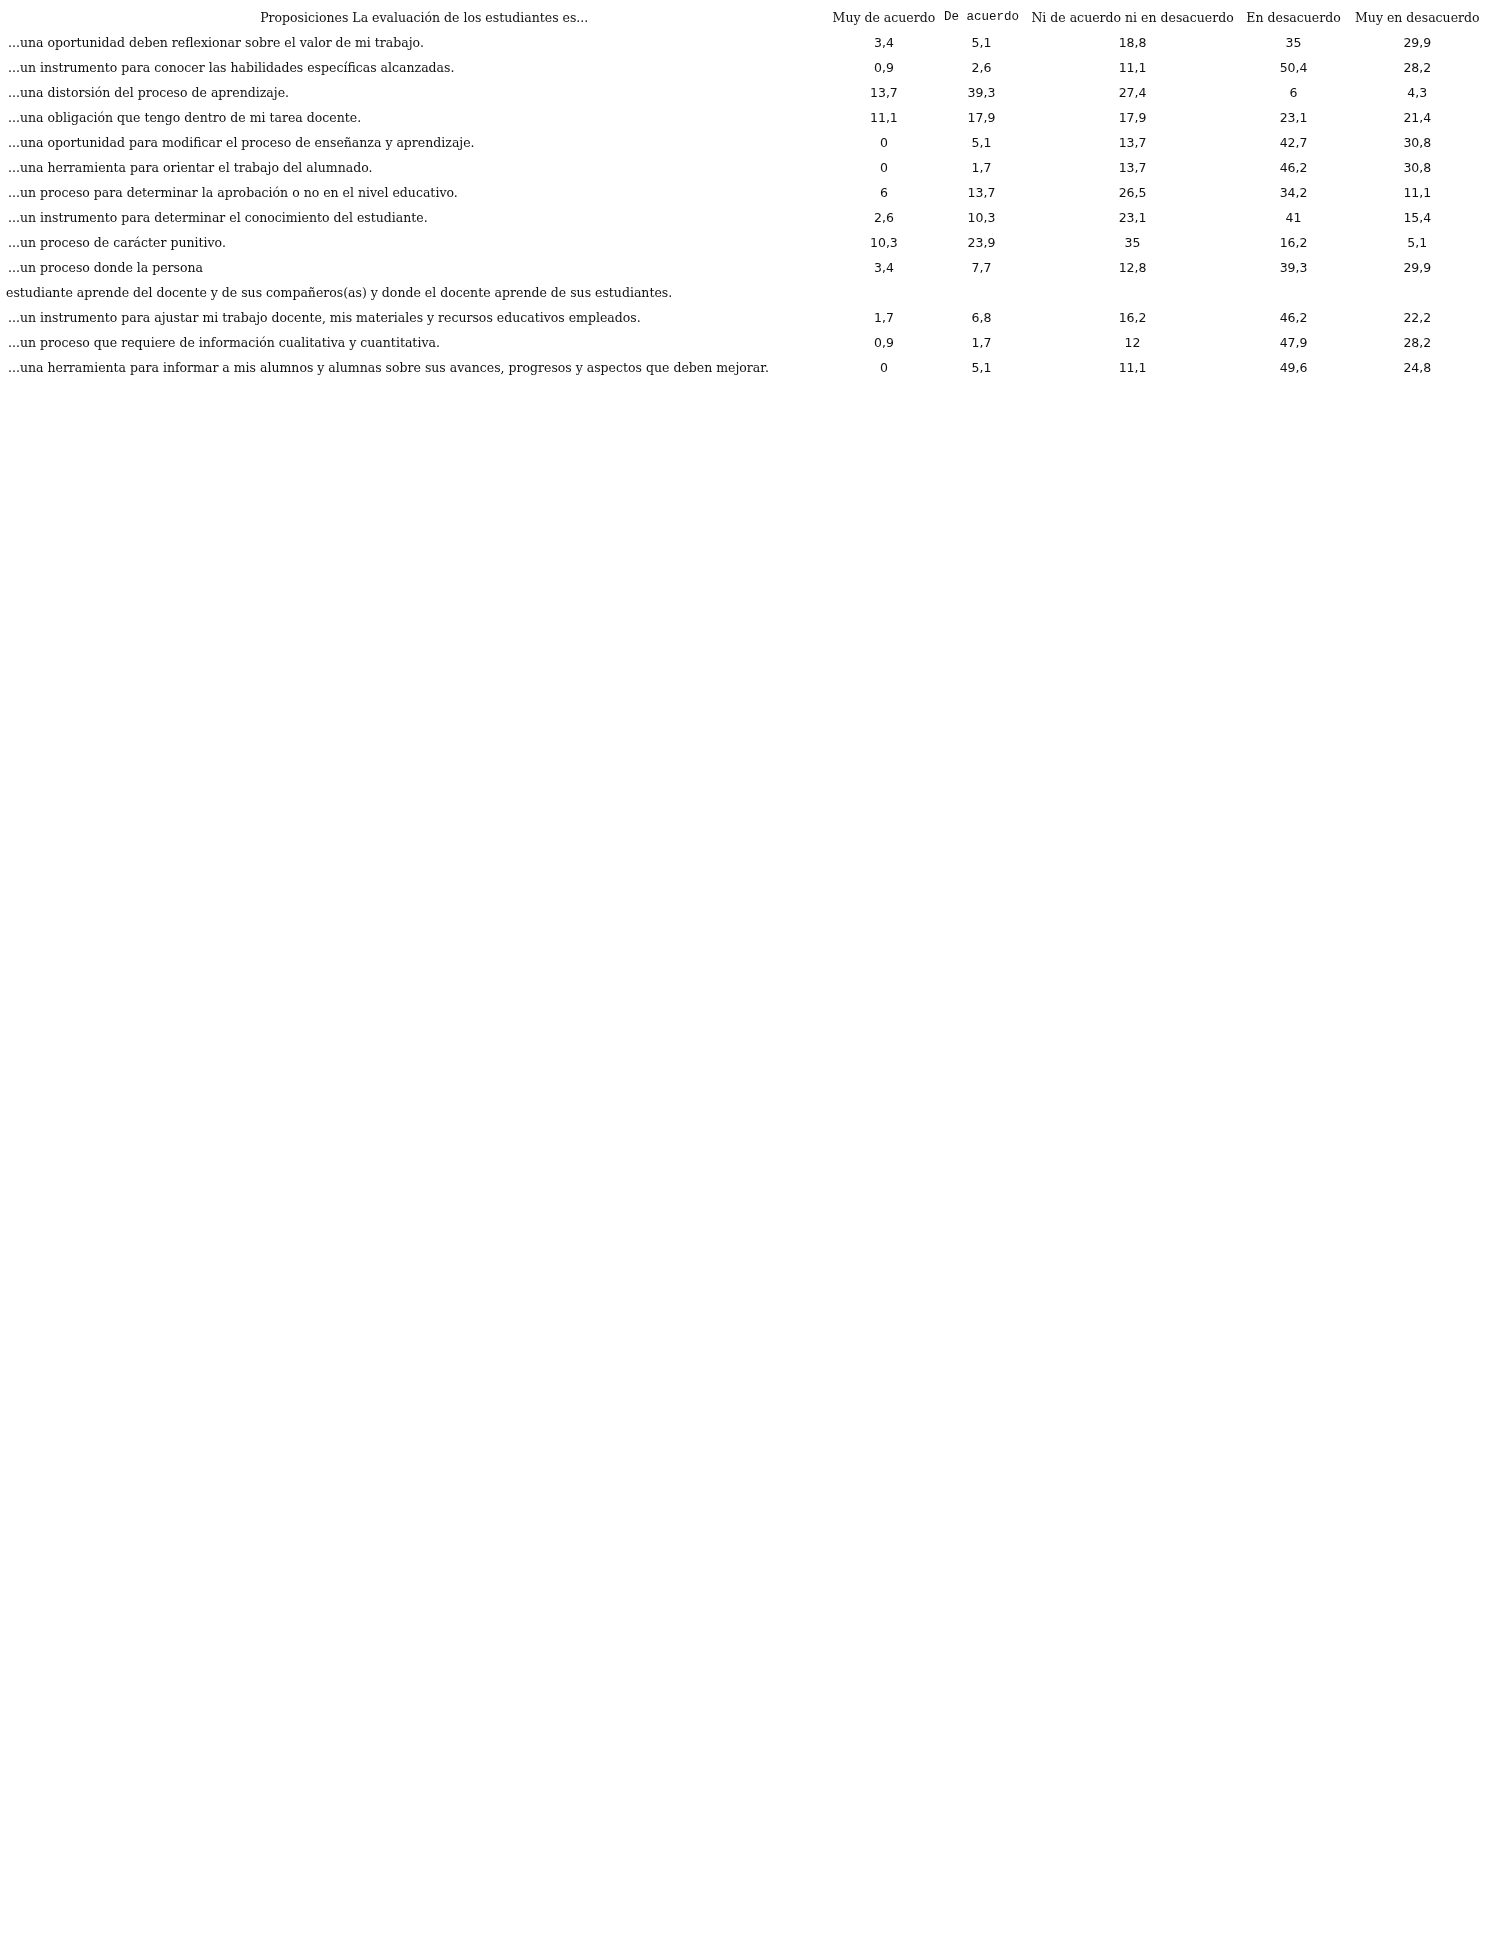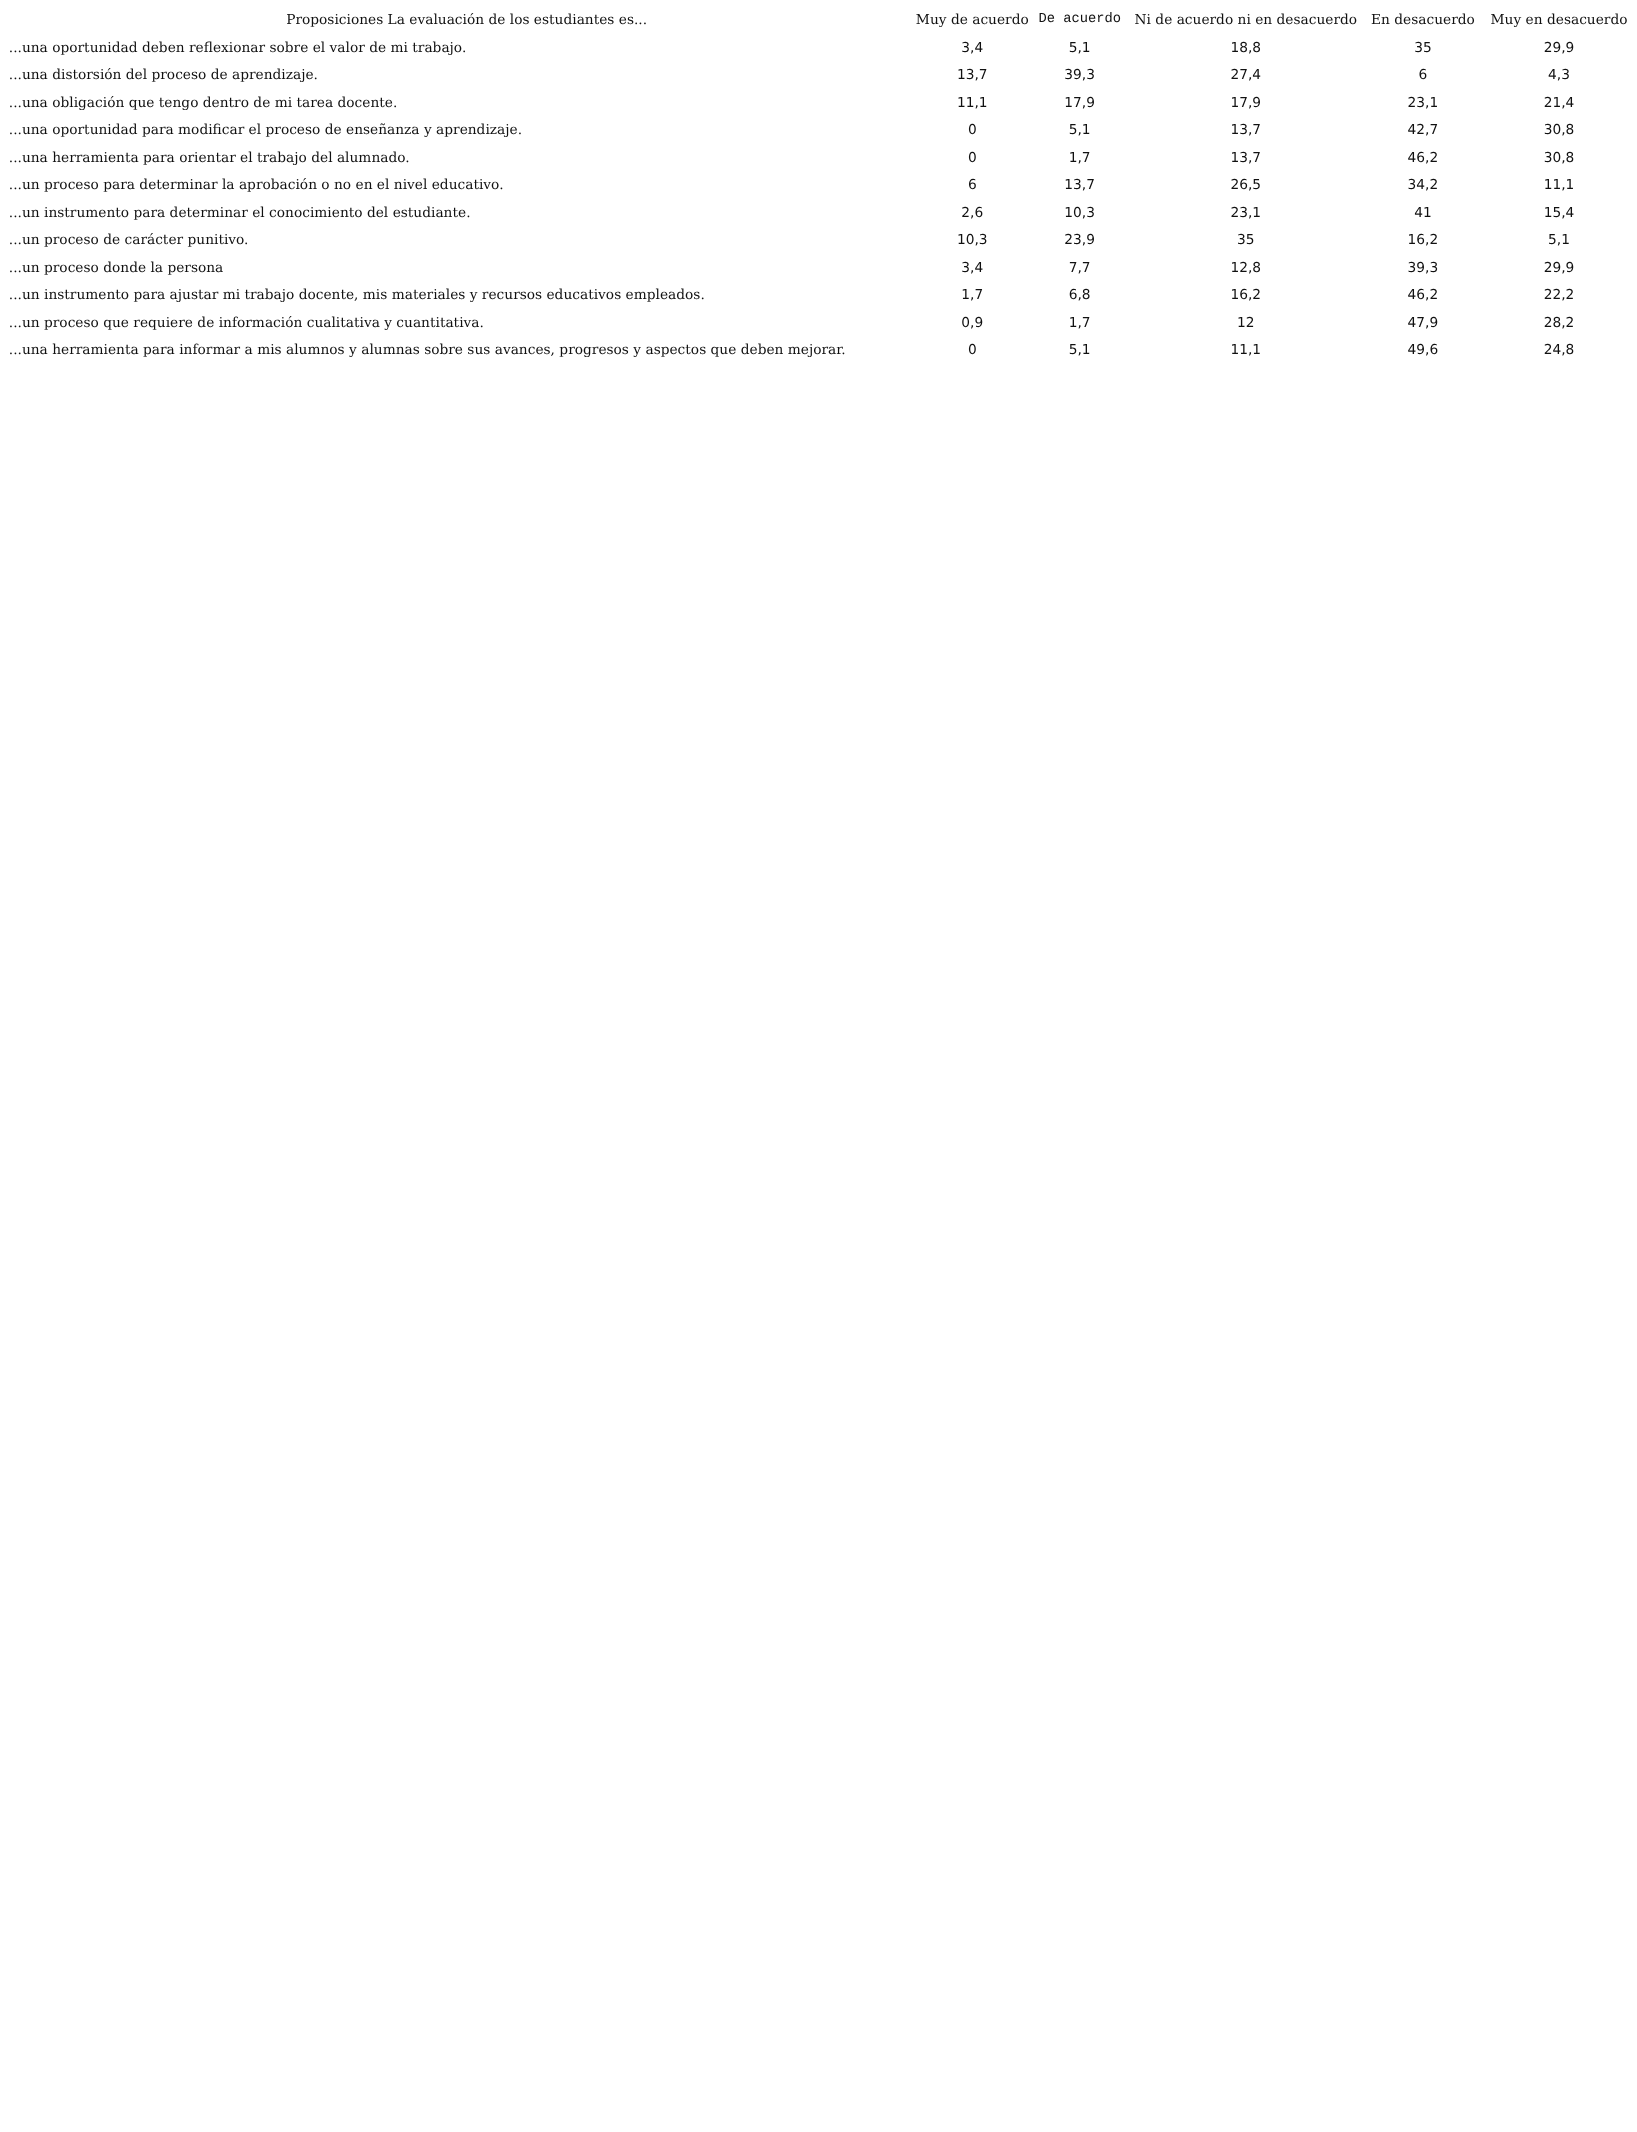--- a/index.html
+++ b/index.html
@@ -72,20 +72,28 @@
   <tbody>
     <tr>
       <td class="prop">...una oportunidad deben reflexionar sobre el valor de mi trabajo.</td>
       <td class="num">3,4</td>
       <td class="num">5,1</td>
       <td class="num">18,8</td>
       <td class="num">35</td>
       <td class="num">29,9</td>
     </tr>
     <tr>
+      <td class="prop">...un instrumento para conocer las habilidades específicas alcanzadas.</td>
+      <td class="num">0,9</td>
+      <td class="num">2,6</td>
+      <td class="num">11,1</td>
+      <td class="num">50,4</td>
+      <td class="num">28,2</td>
+    </tr>
+    <tr>
       <td class="prop">...una distorsión del proceso de aprendizaje.</td>
       <td class="num">13,7</td>
       <td class="num">39,3</td>
       <td class="num">27,4</td>
       <td class="num">6</td>
       <td class="num">4,3</td>
     </tr>
     <tr>
       <td class="prop">...una obligación que tengo dentro de mi tarea docente.</td>
       <td class="num">11,1</td>
@@ -136,20 +144,23 @@
     </tr>
     <tr>
       <td class="prop">...un proceso donde la persona</td>
       <td class="num">3,4</td>
       <td class="num">7,7</td>
       <td class="num">12,8</td>
       <td class="num">39,3</td>
       <td class="num">29,9</td>
     </tr>
     <tr>
+      <td class="prop cont" colspan="6">estudiante aprende del docente y de sus compañeros(as) y donde el docente aprende de sus estudiantes.</td>
+    </tr>
+    <tr>
       <td class="prop">...un instrumento para ajustar mi trabajo docente, mis materiales y recursos educativos empleados.</td>
       <td class="num">1,7</td>
       <td class="num">6,8</td>
       <td class="num">16,2</td>
       <td class="num">46,2</td>
       <td class="num">22,2</td>
     </tr>
     <tr>
       <td class="prop">...un proceso que requiere de información cualitativa y cuantitativa.</td>
       <td class="num">0,9</td>

